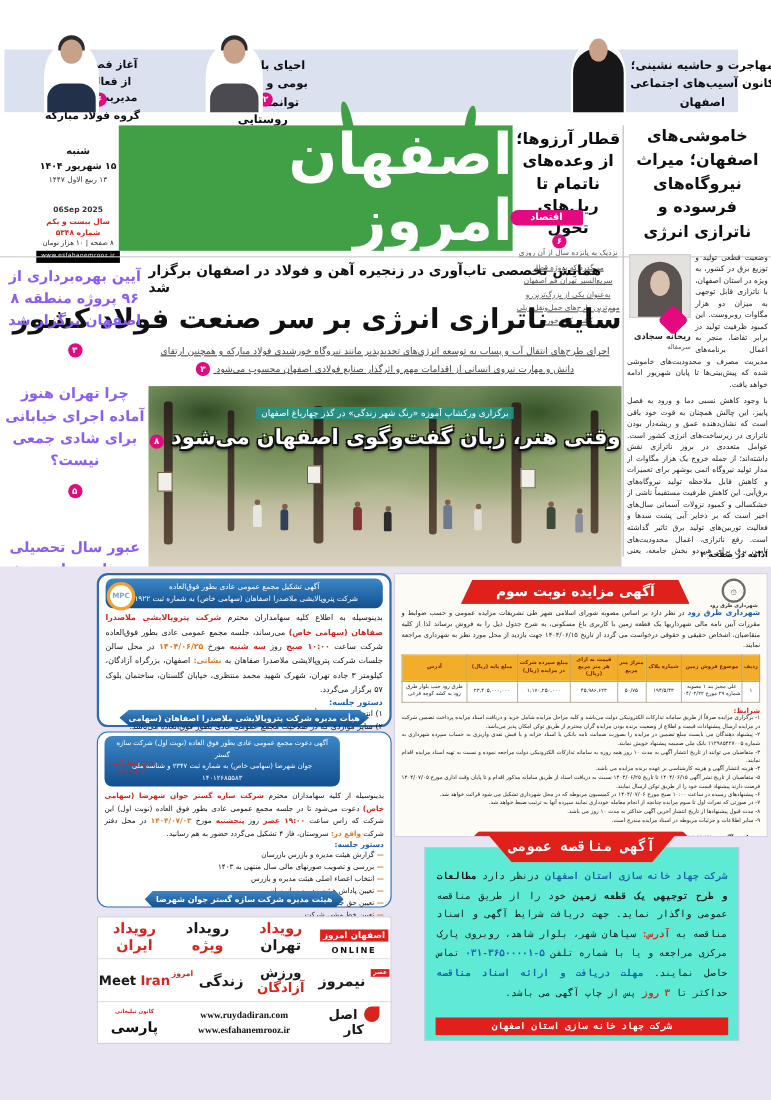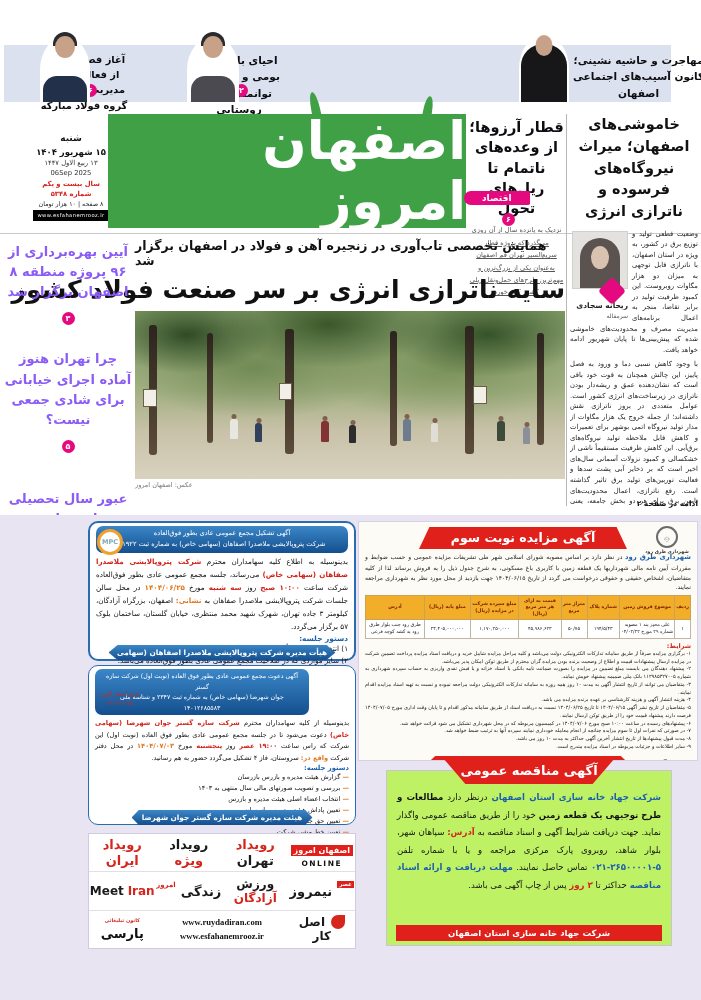--- a/index.html
+++ b/index.html
@@ -101,21 +101,21 @@
   #auc-table { width:100%; border-collapse:collapse; margin-top:3px; font-size:4.8px; text-align:center; }
   #auc-table th { background:#f2ae29; color:#7c1d00; border:1px solid #c9a257; padding:2px 1px; line-height:1.3; }
   #auc-table td { border:1px solid #bfb6a6; padding:2.5px 1px; line-height:1.35; color:#222; background:#fff; }
   #auc-cond-title { color:#d2261d; font-weight:bold; font-size:6.4px; margin-top:3px; }
   .cond { font-size:5px; line-height:1.55; color:#151515; text-align:justify; }
   #auc-foot { position:relative; height:22px; margin-top:2px; }
   #auc-id { position:absolute; right:2px; top:6px; font-size:6px; font-weight:bold; color:#222; }
   #auc-sign { position:absolute; left:50%; transform:translateX(-50%); bottom:0; width:205px; height:19px; background:#e0201b; color:#fff; font-size:9.5px; font-weight:bold; text-align:center; line-height:19px; clip-path:polygon(0 50%,5% 0,95% 0,100% 50%,95% 100%,5% 100%); }
 
   
-  #tender { left:386px; top:770px; width:286px; height:176px; background:#bef264; border:1px solid #c9c2d8; }
+  #tender { left:386px; top:770px; width:286px; height:176px; background:#5eead4; border:1px solid #c9c2d8;font-family:Liberation Mono, monospace; }
   #ten-banner { position:absolute; top:-13px; left:50%; transform:translateX(-50%); width:172px; height:26px; background:#e0201b; color:#fff; font-size:13px; font-weight:bold; text-align:center; line-height:26px; clip-path:polygon(0 0,100% 0,87% 100%,13% 100%); }
   #ten-body { padding:18px 10px 4px; font-size:8.6px; line-height:2.05; text-align:justify; color:#111; }
   .t-blue { color:#1b5fae; font-weight:bold; }
   .t-red { color:#d2261d; font-weight:bold; }
   .t-bold { font-weight:bold; }
   #ten-foot { position:absolute; bottom:4px; left:9px; right:9px; height:16px; background:#e0201b; color:#fff; font-size:8.5px; font-weight:bold; text-align:center; line-height:16px; }
 
   
   .asm { background:#fff; border:2px solid #2a6cb0; border-radius:10px; padding:3px 6px; }
   #asm1 { left:88px; top:521px; width:268px; height:140px; }
@@ -181,21 +181,21 @@
       <div class="head"></div>
       <div class="torso" style="background:#23304a;"></div>
     </div>
   </div>
 </div>
 
 <div id="date-block" class="abs">
   <div class="d1">شنبه</div>
   <div class="d2">۱۵ شهریور ۱۴۰۴</div>
   <div class="d3">۱۳ ربیع الاول ۱۴۴۷</div>
-  <div class="d3" style="font-weight:normal; direction:ltr;">06Sep 2025</div>
+  <div class="d3" style="font-weight:bold; direction:ltr;margin-top:18px;">06Sep 2025</div>
   <div class="dred">سال بیست و یکم</div>
   <div class="dred">شماره ۵۳۴۸</div>
   <div class="d4">۸ صفحه | ۱۰ هزار تومان</div>
   <div id="site-bar">www.esfahanemrooz.ir</div>
 </div>
 
 <div id="logo-green" class="abs">اصفهان امروز</div>
 <div class="spike abs" style="left:310px; top:92px; transform:rotate(-12deg);"></div>
 <div class="spike abs" style="left:424px; top:96px; transform:rotate(10deg); height:20px;"></div>
 
@@ -223,39 +223,50 @@
     </div>
     <span>وضعیت قطعی تولید و توزیع برق در کشور، به ویژه در استان اصفهان، با ناترازی قابل توجهی به میزان دو هزار مگاوات روبروست. این کمبود ظرفیت تولید در برابر تقاضا، منجر به اعمال برنامه‌های مدیریت مصرف و محدودیت‌های خاموشی شده که پیش‌بینی‌ها تا پایان شهریور ادامه خواهد یافت.</span>
   </div>
   <div id="ed-body2">با وجود کاهش نسبی دما و ورود به فصل پاییز، این چالش همچنان به قوت خود باقی است که نشان‌دهنده عمق و ریشه‌دار بودن ناترازی در زیرساخت‌های انرژی کشور است. عوامل متعددی در بروز ناترازی نقش داشته‌اند؛ از جمله خروج یک هزار مگاوات از مدار تولید نیروگاه اتمی بوشهر برای تعمیرات و کاهش قابل ملاحظه تولید نیروگاه‌های برق‌آبی. این کاهش ظرفیت مستقیماً ناشی از خشکسالی و کمبود نزولات آسمانی سال‌های اخیر است که بر ذخایر آبی پشت سدها و فعالیت توربین‌های تولید برق تاثیر گذاشته است. رفع ناترازی، اعمال محدودیت‌های تامین برق برای هر دو بخش جامعه، یعنی مصرف‌کنندگان خانگی و واحدهای صنعتی را به دنبال داشته است.</div>
   <div id="ed-cont">ادامه در صفحه ۲</div>
 </div>
 
 <div id="main" class="abs">
   <div id="kicker">همایش تخصصی تاب‌آوری در زنجیره آهن و فولاد  در اصفهان برگزار شد</div>
   <div id="headline">سایه ناترازی انرژی بر سر صنعت فولاد کشور</div>
+  <div id="deck">
+    <span>اجرای طرح‌های انتقال آب و پساب به توسعه انرژی‌های تجدیدپذیر مانند نیروگاه خورشیدی فولاد مبارکه و همچنین ارتقای دانش و مهارت نیروی انسانی از اقدامات مهم و اثرگذار صنایع فولادی اصفهان محسوب می‌شود</span>
+    <span class="pg">۳</span>
+  </div>
 
   <div id="photo">
     <div class="trunk" style="left:14px; top:14px; width:8px; height:130px;"></div>
     <div class="trunk" style="left:72px; top:22px; width:6px; height:110px;"></div>
     <div class="trunk" style="left:150px; top:18px; width:9px; height:125px;"></div>
     <div class="trunk" style="left:255px; top:20px; width:7px; height:115px;"></div>
     <div class="trunk" style="left:330px; top:15px; width:9px; height:128px;"></div>
     <div class="trunk" style="left:402px; top:22px; width:7px; height:112px;"></div>
     <div class="art" style="left:8px; top:78px; width:14px; height:18px;"></div>
     <div class="art" style="left:144px; top:72px; width:13px; height:17px;"></div>
     <div class="art" style="left:338px; top:75px; width:14px; height:18px;"></div>
     <div class="fig" style="left:95px; top:108px; width:8px; height:20px; background:#e8e6e0;"></div>
     <div class="fig" style="left:120px; top:112px; width:7px; height:19px; background:#31415c;"></div>
     <div class="fig" style="left:186px; top:110px; width:8px; height:21px; background:#823434;"></div>
     <div class="fig" style="left:214px; top:114px; width:7px; height:18px; background:#2c2c2e;"></div>
     <div class="fig" style="left:268px; top:108px; width:8px; height:22px; background:#6d7b8f;"></div>
     <div class="fig" style="left:296px; top:112px; width:7px; height:19px; background:#e0ddd4;"></div>
     <div class="fig" style="left:362px; top:110px; width:8px; height:20px; background:#3d4a3a;"></div>
     <div class="fig" style="left:388px; top:116px; width:7px; height:17px; background:#8a8f99;"></div>
+    <div id="cap-zone">
+      <span id="cap-kicker">برگزاری ورکشاپ آموزه «رنگ شهر زندگی» در گذر چهارباغ اصفهان</span>
+      <div id="cap-main">
+        <span>وقتی هنر، زبان گفت‌وگوی اصفهان می‌شود</span>
+        <span class="pg">۸</span>
+      </div>
+    </div>
   </div>
   <div id="photo-credit">عکس: اصفهان امروز</div>
 </div>
 
 <div id="rail" class="abs">
   <div class="rail-title">آیین بهره‌برداری از ۹۶ پروژه منطقه ۸ اصفهان برگزار شد</div>
   <div class="pg rail-pg">۳</div>
   <div class="rail-title" style="margin-top:14px;">چرا تهران هنوز آماده اجرای خیابانی برای شادی جمعی نیست؟</div>
   <div class="pg rail-pg">۵</div>
   <div class="rail-title" style="margin-top:26px;">عبور سال تحصیلی جدید از میدان هوش مصنوعی</div>

